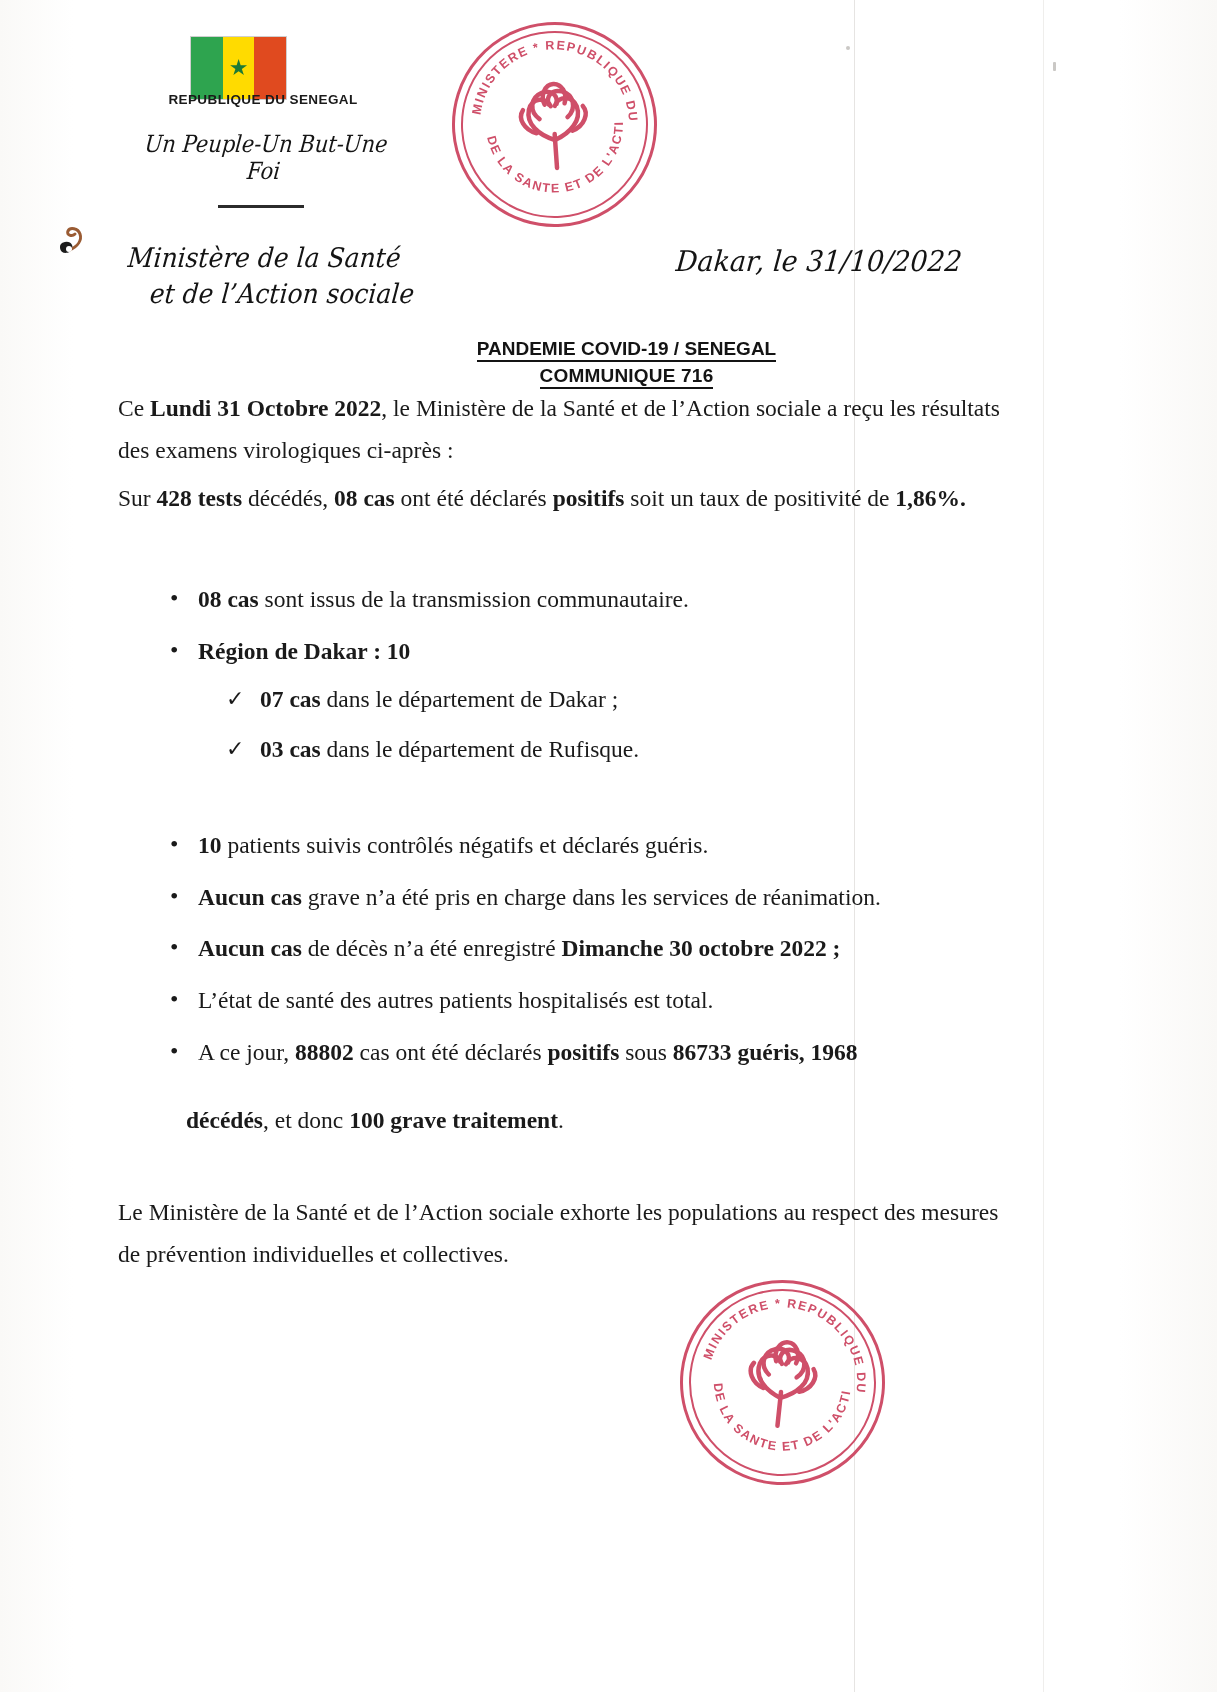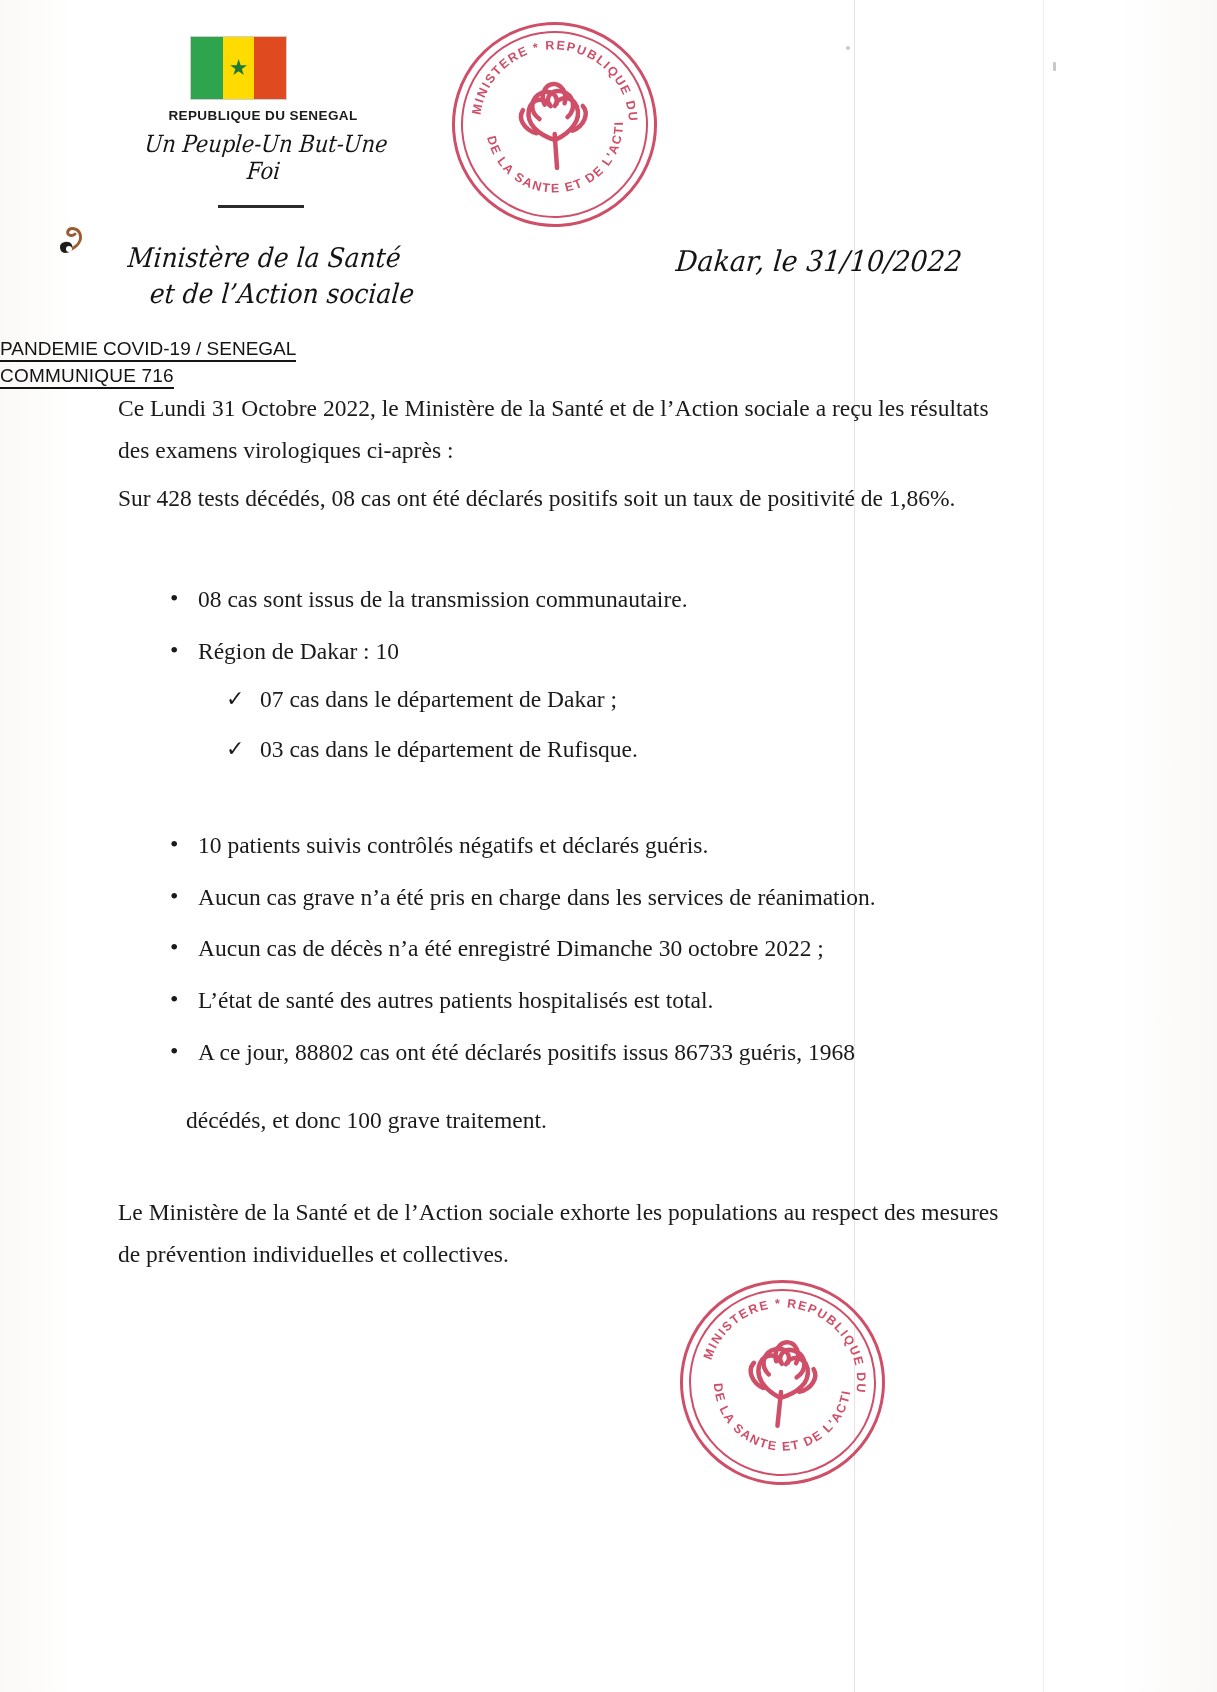--- a/index.html
+++ b/index.html
@@ -34,21 +34,21 @@
   .flag .band { flex:1; position:relative; }
   .flag .green { background:#2ea44f; }
   .flag .yellow { background:#ffdb00; }
   .flag .red { background:#e04a1f; }
   .flag .star {
     position:absolute; left:50%; top:50%;
     transform:translate(-50%,-50%);
     color:#1d7a36; font-size:22px; line-height:1;
   }
   .republic {
-    position:absolute; left:168px; top:108px; width:190px;
+    position:absolute; left:168px; top:92px; width:190px;
     text-align:center;
     font-family:"Liberation Sans", sans-serif;
     font-weight:bold; font-size:13.5px; letter-spacing:.4px;
     color:#1a1a1a;
   }
   .motto {
     position:absolute; left:130px; top:134px; width:270px;
     text-align:center;
     font-family:"DejaVu Serif", serif;
     font-style:italic; font-size:21px;
@@ -97,34 +97,36 @@
     position:absolute; inset:9px;
     border:2px solid #cf4f69; border-radius:50%;
   }
   .stamp svg { position:absolute; inset:0; width:100%; height:100%; }
   .stamp-top { left:452px; top:22px; width:205px; height:205px; transform:rotate(-4deg); }
   .stamp-bottom { left:680px; top:1280px; width:205px; height:205px; transform:rotate(6deg); }
 
   
   .title-block {
     position:absolute; left:0; right:0; top:336px;
+    text-align:center;
     font-family:"Liberation Sans", sans-serif;
-    font-weight:normal; font-size:19px; line-height:1.42;
+    font-weight:bold; font-size:19px; line-height:1.42;
     color:#141414;
+    padding-left:36px;
   }
   .title-block span { border-bottom:2px solid #141414; padding-bottom:1px; }
   .title-block .l2 { letter-spacing:.2px; }
 
   .body {
     position:absolute; left:118px; top:388px; width:885px;
     font-size:23.5px; line-height:1.78;
     color:#1a1a1a;
   }
   .body p { margin:0 0 6px 0; text-align:left; }
-  .body b { font-weight:normal; }
+  .body b { font-weight:bold; }
   .tight { margin-bottom:0 !important; }
 
   ul.bullets {
     list-style:none; margin:12px; padding:0;
   }
   ul.bullets > li {
     position:relative; padding-left:68px; margin-bottom:10px;
   }
   ul.bullets > li::before {
     content:"\2022";
@@ -265,21 +267,21 @@
 
     <ul class="bullets">
       <li><b>10</b><span> patients suivis contrôlés négatifs et déclarés guéris.</span></li>
 
       <li><b>Aucun cas</b><span> grave n’a été pris en charge dans les services de réanimation.</span></li>
 
       <li><b>Aucun cas</b><span> de décès n’a été enregistré </span><b>Dimanche 30 octobre 2022 ;</b></li>
 
       <li><span>L’état de santé des autres patients hospitalisés est total.</span></li>
 
-      <li class="tight"><span>A ce jour, </span><b>88802</b><span> cas ont été déclarés </span><b>positifs</b><span> issus </span><b>86733 guéris, 1968</b></li>
+      <li class="tight"><span>A ce jour, </span><b>88802</b><span> cas ont été déclarés </span><b>positifs</b><span> sous </span><b>86733 guéris, 1968</b></li>
     </ul>
 
     <div class="gap-sm"></div>
 
     <p class="hang"><b>décédés</b><span>, et donc </span><b>100 grave traitement</b><span>.</span></p>
 
     <div class="gap-sm"></div>
 
 
     <div class="gap-md"></div>

